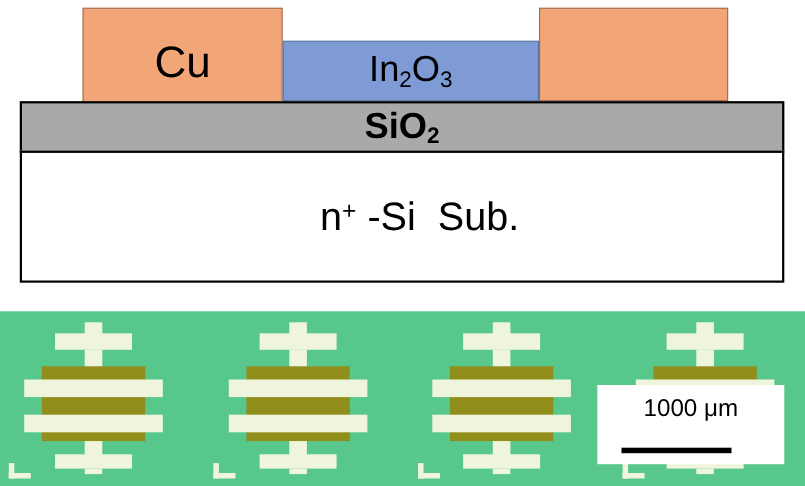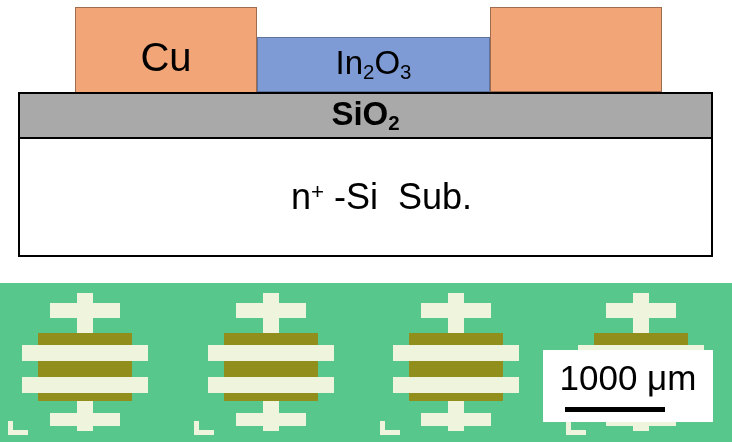--- a/index.html
+++ b/index.html
@@ -96,21 +96,21 @@
   .scale-box {
     position: absolute;
     left: 543px; top: 67px;
     width: 170px; height: 72px;
     background: var(--scalebar-bg, #FFFFFF);
     text-align: center;
   }
   .scale-label {
     display: inline-block;
     margin-top: 8px;
-    font-size: 35px;
+    font-size: 22px;
     color: #000;
   }
   .scale-line {
     position: absolute;
     left: 22px; bottom: 10px;
     width: 100px; height: 5px;
     background: var(--scalebar-line, #000000);
   }
 </style>
 </head>

